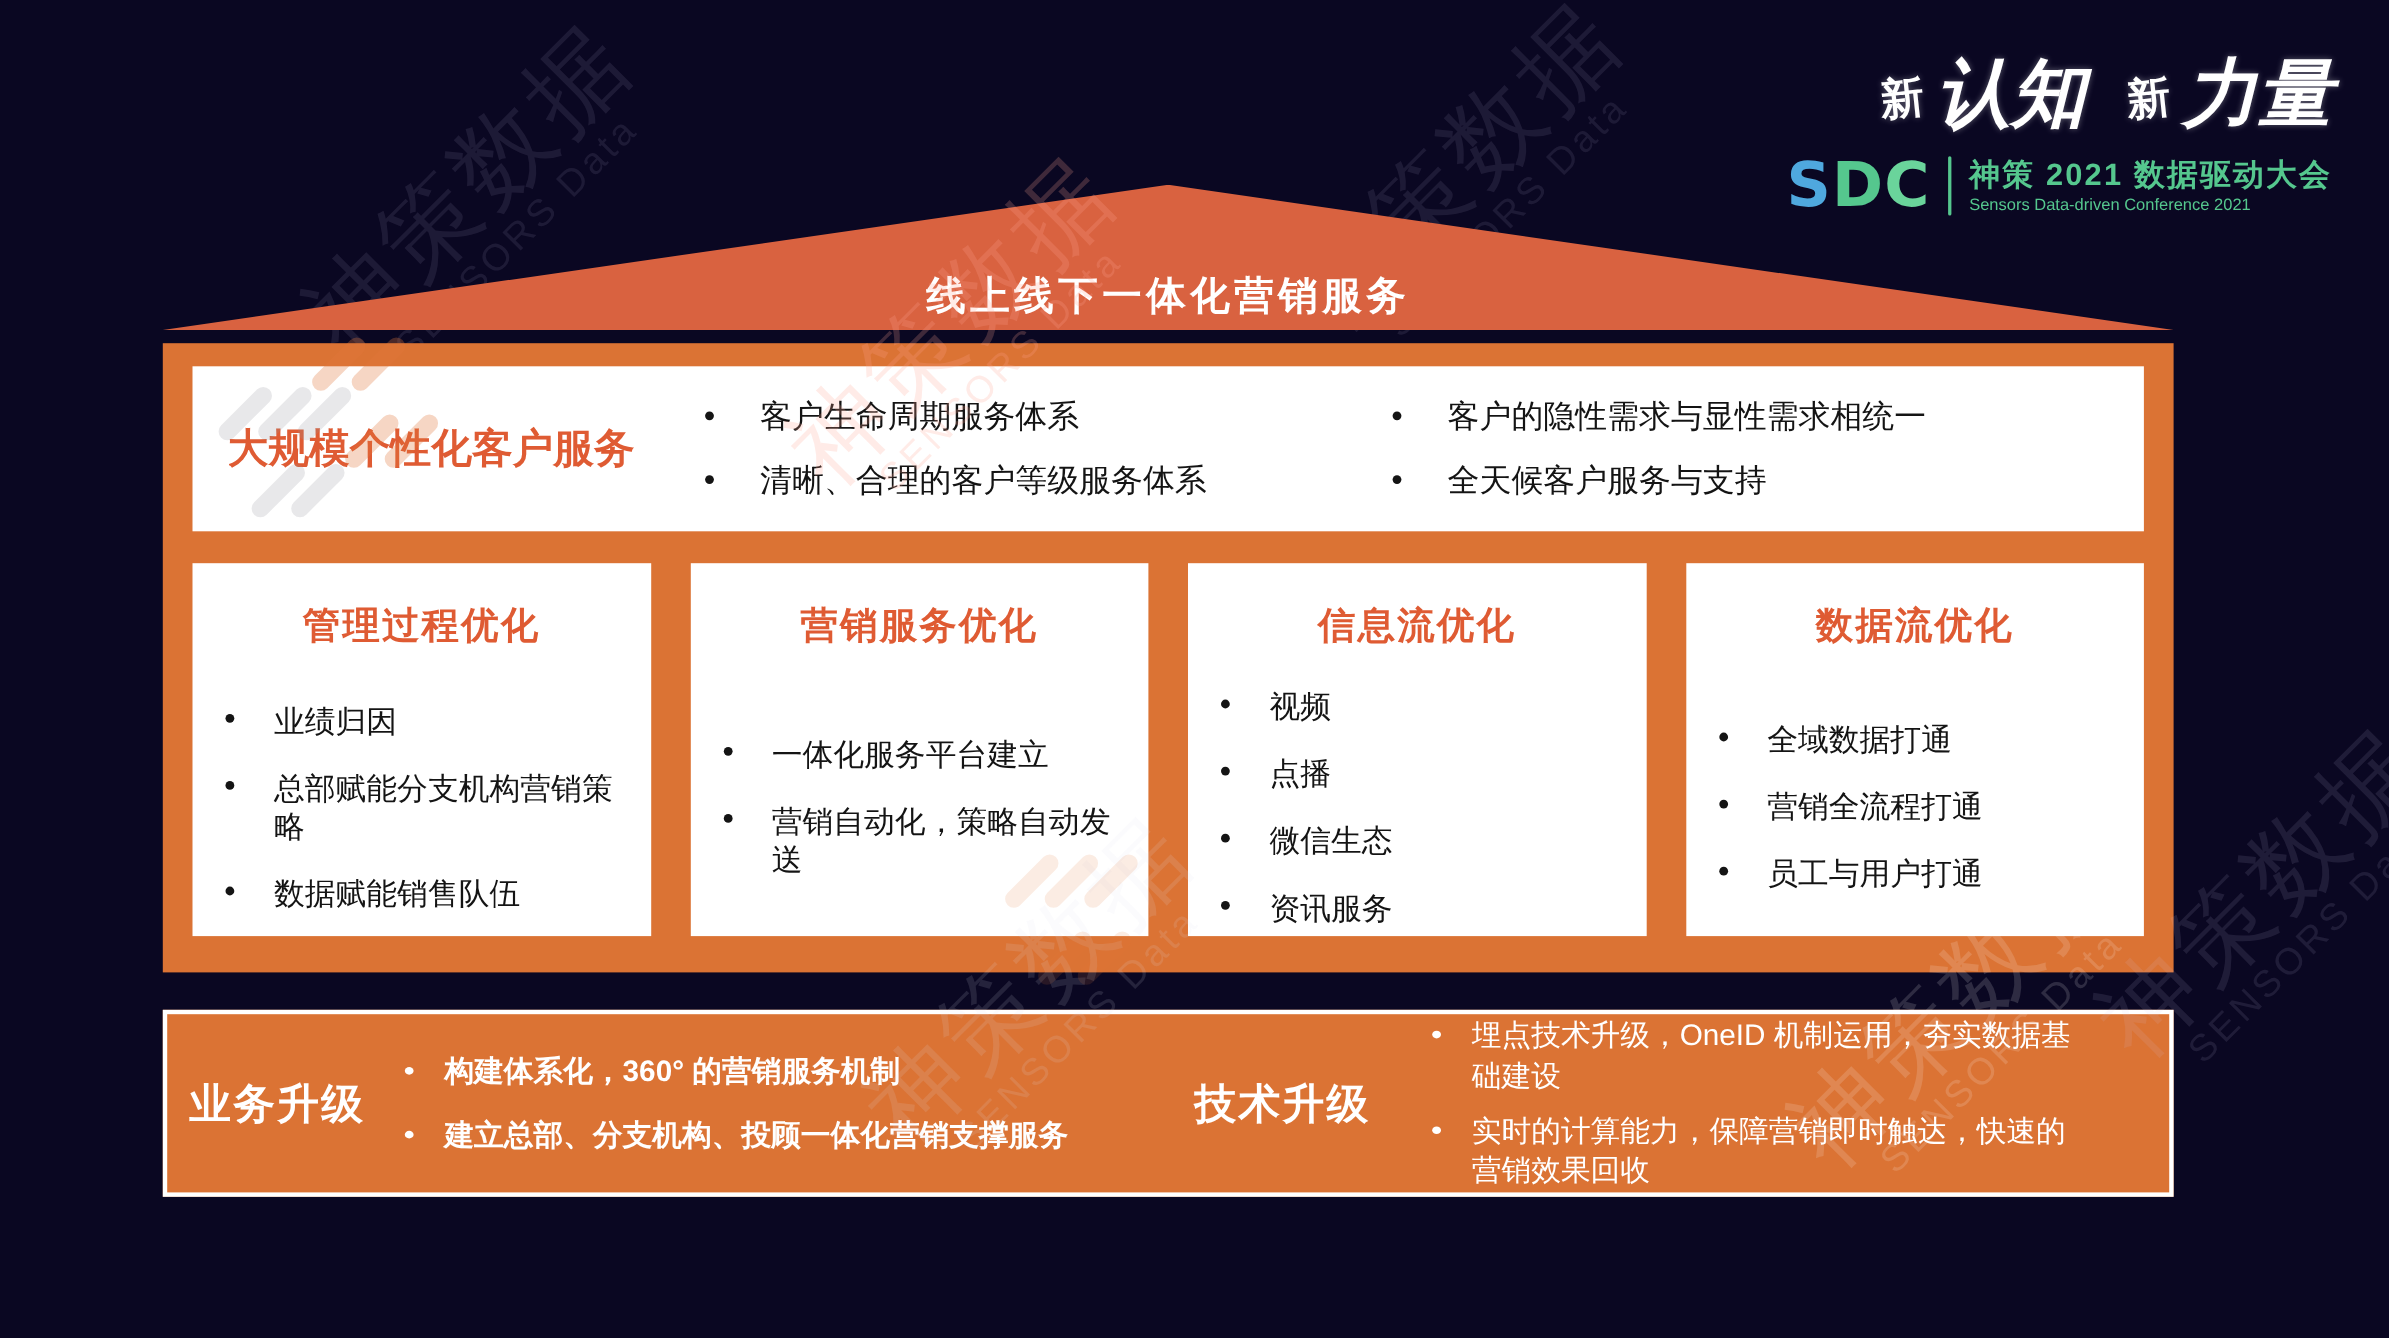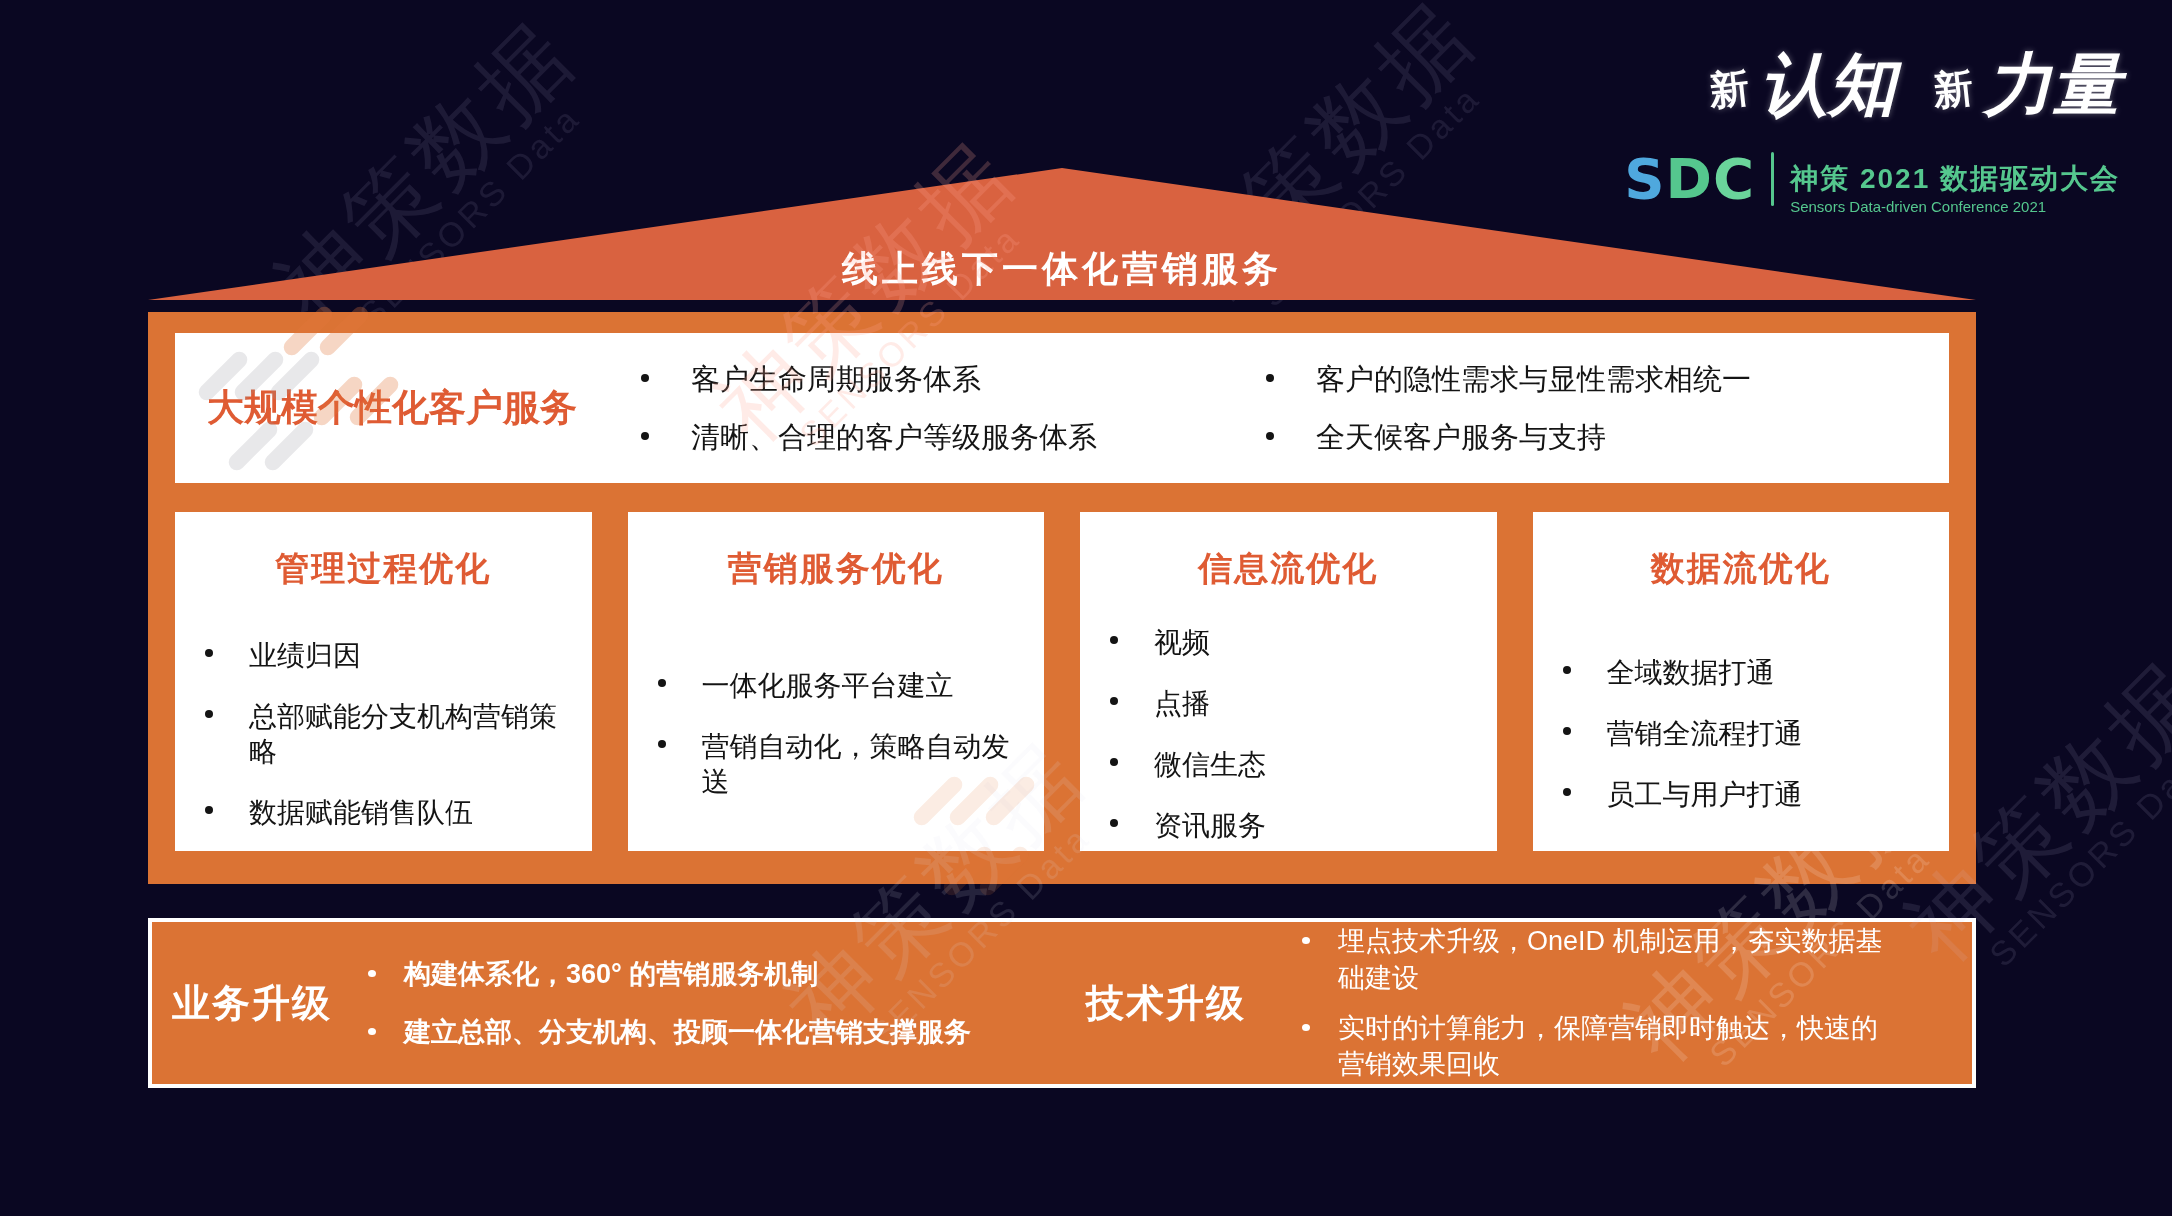--- a/index.html
+++ b/index.html
@@ -25,21 +25,21 @@
   .cal-small{font-size:40px;transform:rotate(-6deg);padding-bottom:14px;}
   .cal-big{font-size:68px;font-style:italic;}
   .cal-gap{width:18px;}
   .logo-row{display:flex;align-items:center;gap:16px;margin-top:10px;}
   .sdc{font-size:56px;font-weight:900;letter-spacing:1px;line-height:1;
        font-family:"DejaVu Sans","Liberation Sans",sans-serif;}
   .sdc .s{color:#4FA8DE;}
   .sdc .d{color:#55C78E;}
   .sdc .c{color:#6AD49B;}
   .logo-divider{width:3px;height:54px;background:#55C78E;border-radius:2px;}
-  .logo-names{display:flex;flex-direction:column;align-items:flex-start;line-height:1.3;margin-top:20px;}
+  .logo-names{display:flex;flex-direction:column;align-items:flex-start;line-height:1.3;}
   .logo-cn{font-size:28px;color:#55C78E;font-weight:bold;letter-spacing:2px;}
   .logo-en{font-size:15px;color:#55C78E;}
   
   .roof{position:absolute;left:148px;top:168px;width:1828px;height:132px;
         background:#D96240;clip-path:polygon(50% 0,100% 100%,0 100%);
         display:flex;align-items:flex-end;justify-content:center;z-index:2;}
   .roof-title{color:#ffffff;font-size:36px;font-weight:bold;letter-spacing:4px;padding-bottom:6px;}
   
   .house-body{position:absolute;left:148px;top:312px;width:1828px;height:572px;
         background:#DB7334;box-sizing:border-box;padding:21px 27px 33px 27px;z-index:2;}

